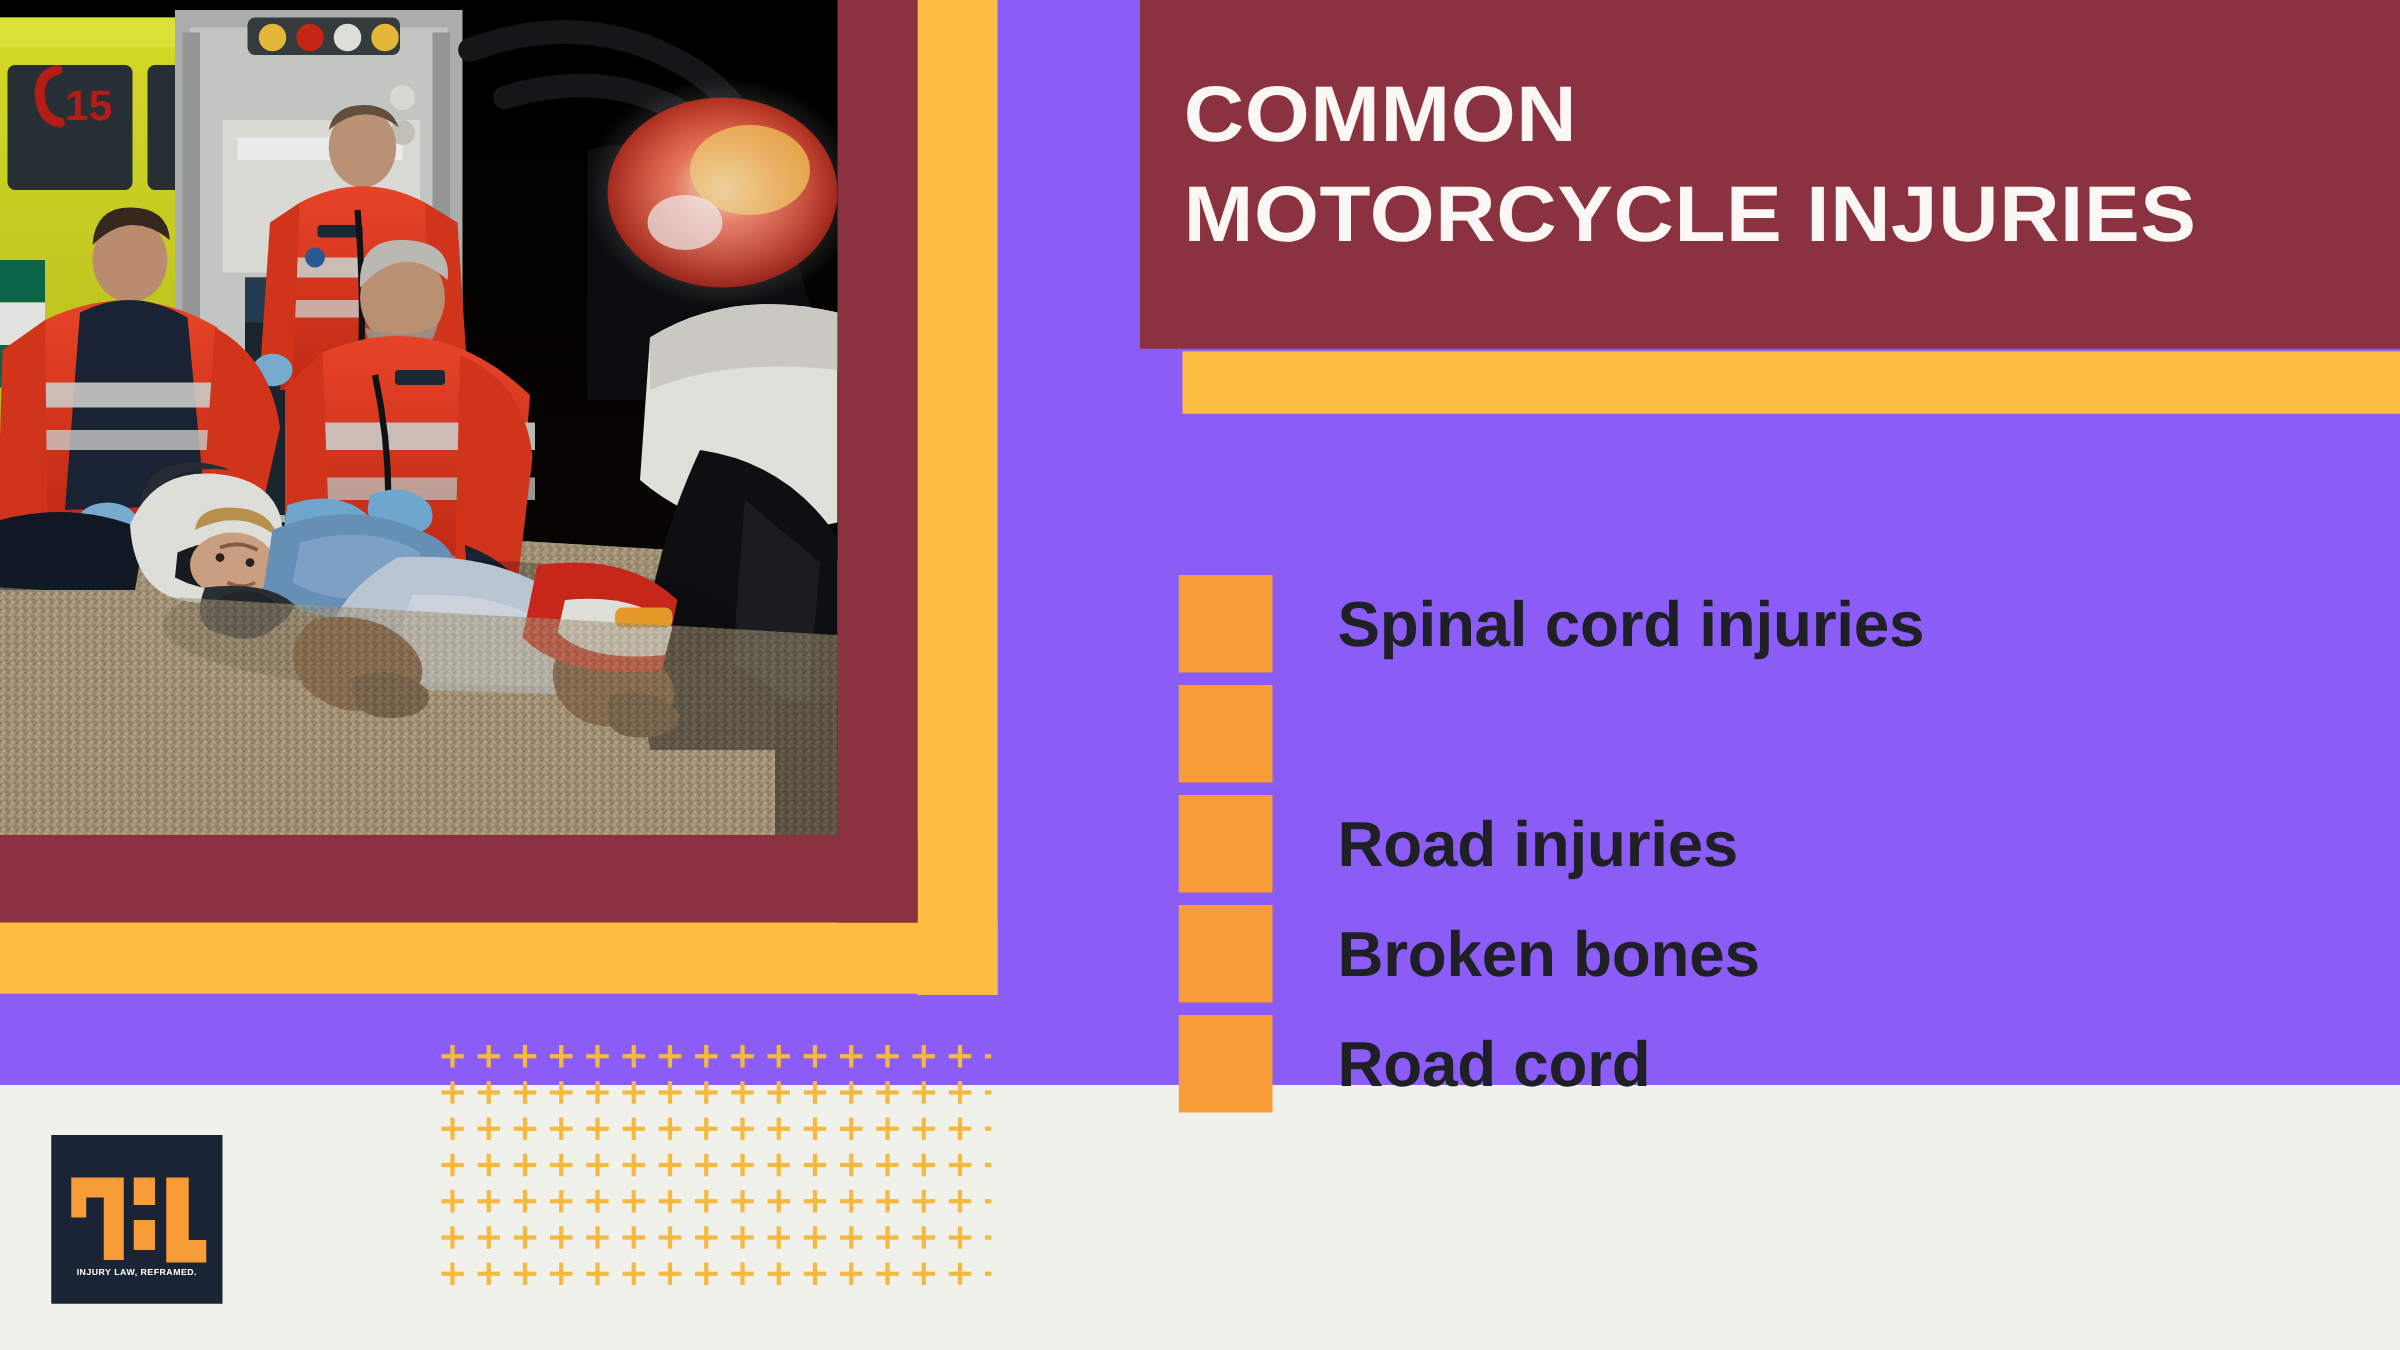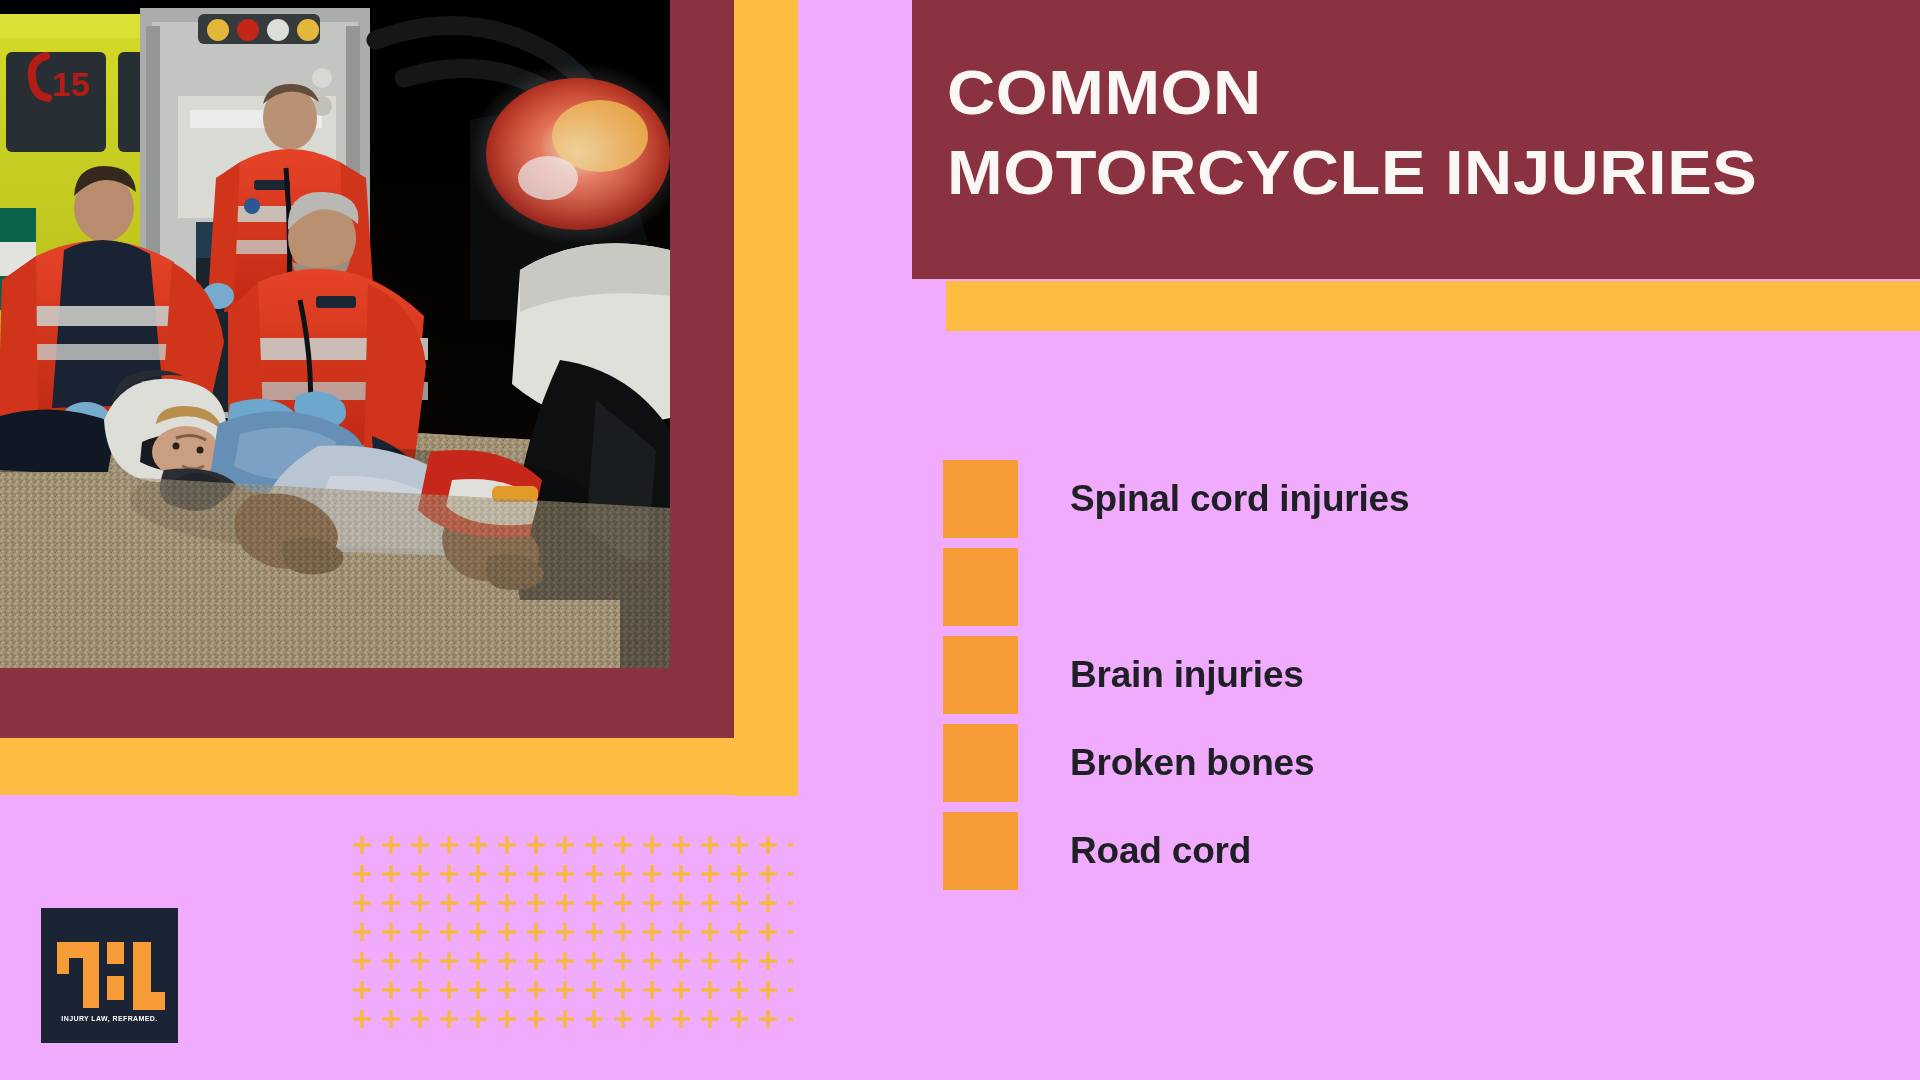--- a/index.html
+++ b/index.html
@@ -6,22 +6,22 @@
 
   html,body{
     width:1920px; height:1080px;
     background:#F1F1EC;
     font-family:"Liberation Sans", sans-serif;
     overflow:hidden;
   }
 
   #stage{
     position:relative;
-    width:1920px; height:1080px;
-    background:#f0abfc;
+    width:1920px; height:868px;
+    background:#8b5cf6;
   }
 
   
 
   .left-block{
     position:absolute; left:0; top:0;
     width:798px; height:796px;
   }
 
   
@@ -99,21 +99,21 @@
   .bullet{
     width:75px; height:78px;
     background:#F79C36;
     flex:0 0 auto;
   }
   .item-label{
     margin-left:52px;
     color:#1E2025;
     font-family:"Liberation Sans", sans-serif;
     font-weight:bold;
-    font-size:37px;
+    font-size:51px;
     letter-spacing:-0.2px;
     white-space:nowrap;
   }
 
   
 
   .logo{
     position:absolute; left:41px; top:908px;
     width:137px; height:135px;
     background:#1B2434;
@@ -350,21 +350,21 @@
       <span class="bullet"></span>
       <span class="item-label">Spinal cord injuries</span>
     </div>
 
     <div class="list-item">
       <span class="bullet"></span>
     </div>
 
     <div class="list-item">
       <span class="bullet"></span>
-      <span class="item-label">Brain injuries</span>
+      <span class="item-label">Road injuries</span>
     </div>
 
     <div class="list-item">
       <span class="bullet"></span>
       <span class="item-label">Broken bones</span>
     </div>
 
     <div class="list-item">
       <span class="bullet"></span>
       <span class="item-label">Road cord</span>

